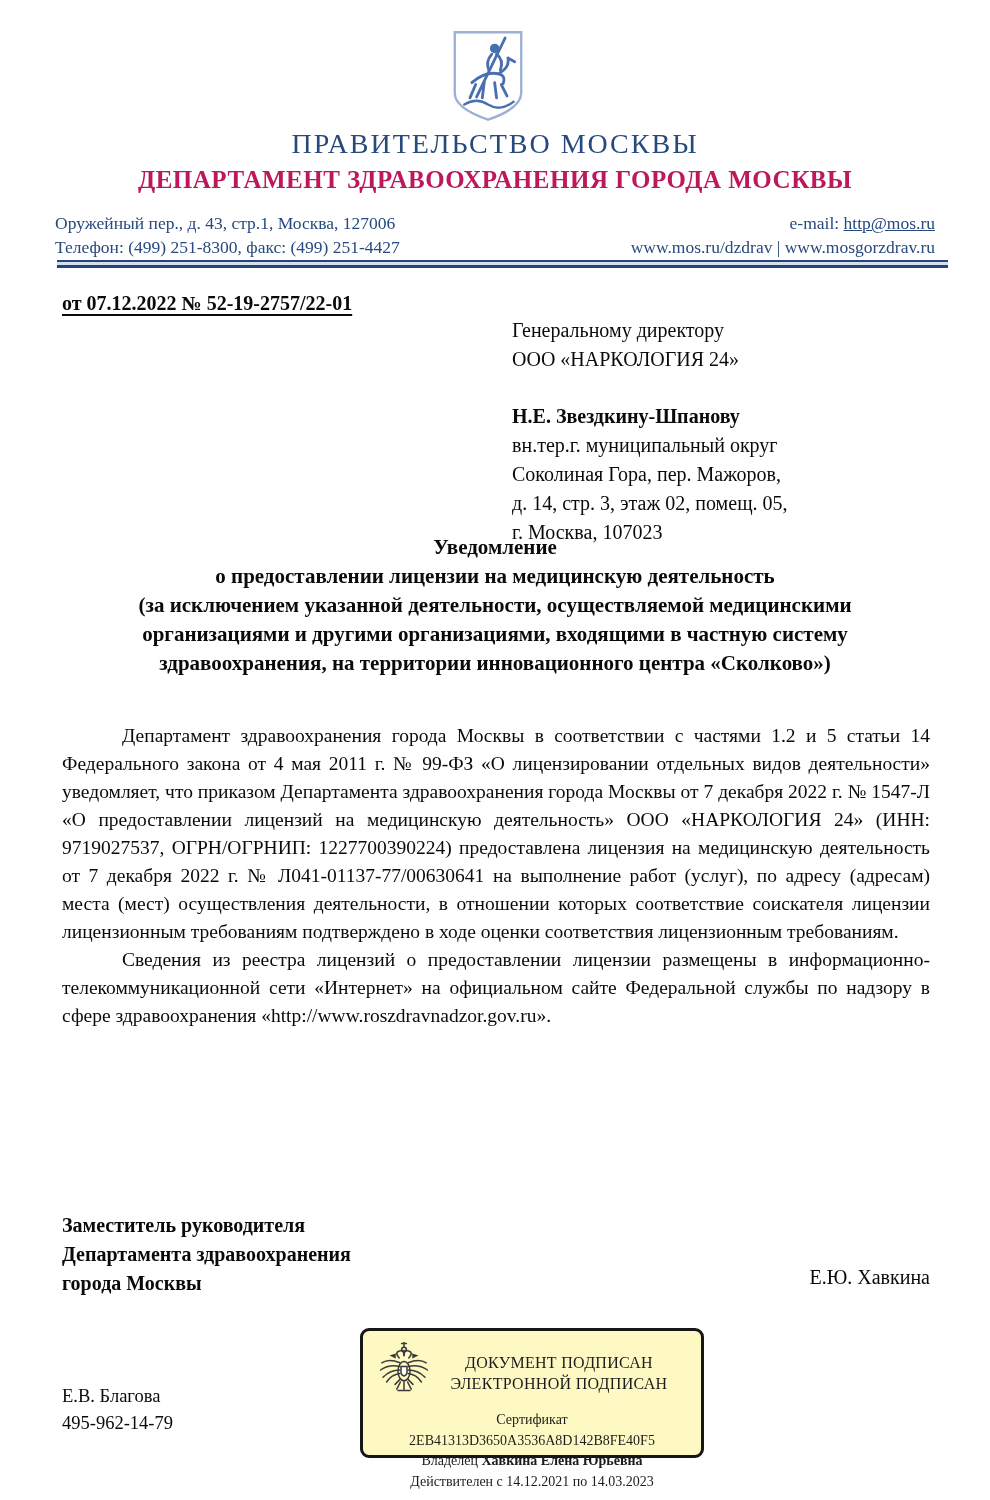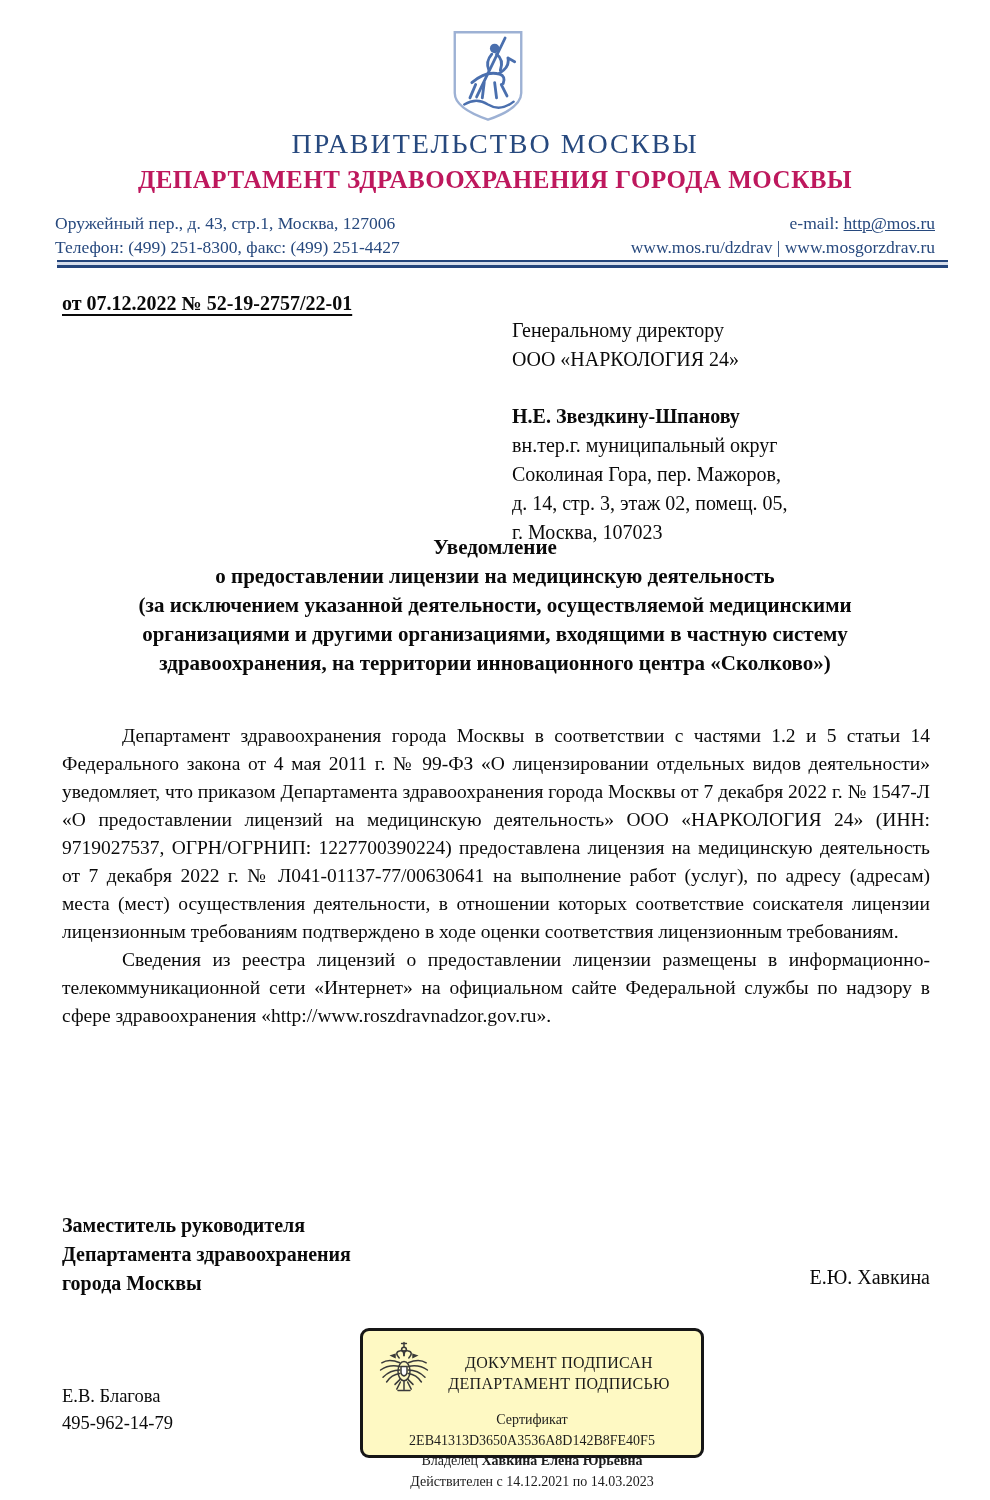--- a/index.html
+++ b/index.html
@@ -138,21 +138,21 @@
             <path d="M52 38 Q70 30 82 38 M52 44 Q70 40 84 50 M52 50 Q68 50 80 62 M52 56 Q66 58 74 70"></path>
             <ellipse cx="45" cy="52" rx="10" ry="16"></ellipse>
             <path d="M40 44 h10 v10 q0 4 -5 6 q-5 -2 -5 -6 z" fill="#ffffff"></path>
             <path d="M45 68 v14 M39 70 l-6 12 M51 70 l6 12 M35 84 h20"></path>
             <path d="M38 66 l-8 8 M52 66 l8 8"></path>
           </g>
         </svg>
       </div>
       <div class="stamp-title">
         <div>ДОКУМЕНТ ПОДПИСАН</div>
-        <div>ДЕПАРТАМЕНТ ПОДПИСЬЮ</div>
+        <div>ЭЛЕКТРОННОЙ ПОДПИСАН</div>
       </div>
     </div>
     <div class="stamp-lines">
       <div><span>Сертификат </span><span>2EB41313D3650A3536A8D142B8FE40F5</span></div>
       <div><span>Владелец </span><span class="bold">Хавкина Елена Юрьевна</span></div>
       <div>Действителен с 14.12.2021 по 14.03.2023</div>
     </div>
   </div>
 
 </div>

